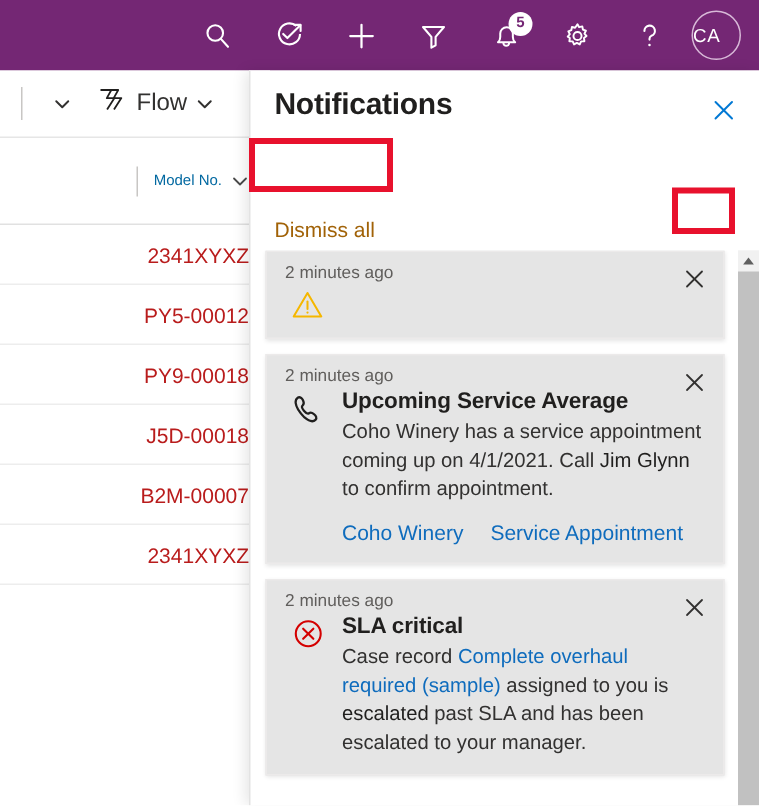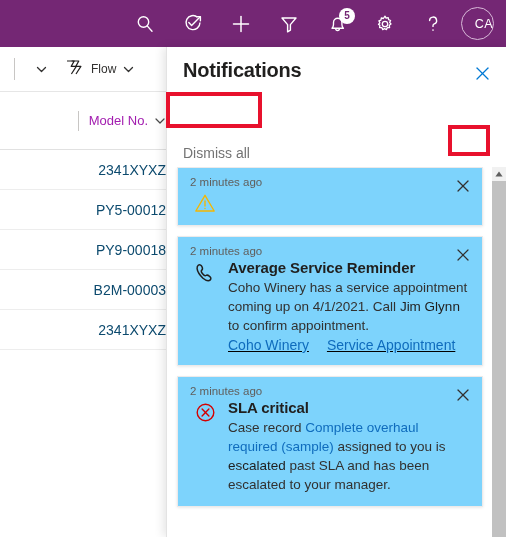--- a/index.html
+++ b/index.html
@@ -63,21 +63,21 @@
   .avatar {
     width: 33px;
     height: 33px;
     border-radius: 50%;
     border: 1.5px solid #d8b9d8;
     color: #ffffff;
     font-size: 12.5px;
     letter-spacing: 0.4px;
     display: flex;
     align-items: center;
-    justify-content: flex-end;
+    justify-content: flex-start;
     margin-left: 4px;
     margin-right: 2px;
   }
 
   
   .commandbar {
     position: absolute;
     left: 0; top: 47px;
     width: 180px;
     height: 45px;
@@ -104,21 +104,21 @@
   }
   .cmd-item {
     display: flex;
     align-items: center;
     height: 32px;
     gap: 7px;
     margin-left: 12px;
     color: #323130;
   }
   .cmd-label {
-    font-size: 12px;
+    font-size: 16px;
     color: #323130;
   }
 
   
   .gridarea {
     position: absolute;
     left: 0; top: 92px;
     width: 180px;
     height: 445px;
     background: #ffffff;
@@ -131,39 +131,39 @@
     justify-content: flex-end;
     padding-right: 14px;
     border-bottom: 1px solid #e1e1e1;
   }
   .grid-header .vdivider {
     height: 20px;
     margin-right: 10px;
     background: #c8c6c4;
   }
   .grid-header-label {
-    font-size: 13px;
-    color: #a21caf;
+    font-size: 10px;
+    color: #0369a1;
     text-align: center;
   }
   .grid-header-chevron {
     margin-left: 6px;
     display: flex;
     align-items: center;
     color: #4a4a4a;
   }
   .grid-row {
     height: 40px;
     display: flex;
     align-items: center;
     justify-content: flex-end;
     padding-right: 14px;
     border-bottom: 1px solid #ededed;
     font-size: 14px;
-    color: #0c4a6e;
+    color: #b91c1c;
   }
 
   
   .panel {
     position: absolute;
     left: 166px; top: 47px;
     width: 340px;
     height: 490px;
     background: #ffffff;
     border-left: 1px solid #e3e3e3;
@@ -190,37 +190,37 @@
     display: flex;
     align-items: center;
     justify-content: center;
     color: #0078d4;
   }
   .dismiss-all {
     position: absolute;
     left: 16px;
     top: 98px;
     font-size: 14px;
-    color: #737373;
+    color: #a16207;
   }
 
   .cards {
     position: absolute;
     left: 0;
     top: 120px;
     width: 326px;
     height: 370px;
     overflow: hidden;
     padding: 0 0 0 10px;
   }
 
   .card {
     position: relative;
     width: 306px;
-    background: #7dd3fc;
+    background: #e5e5e5;
     border: 1px solid #eceaea;
     box-shadow: 0 1.2px 3px rgba(0,0,0,0.11);
     margin-bottom: 10px;
     padding: 8px 12px 12px 12px;
   }
   .card-time {
     font-size: 11.5px;
     color: #605e5c;
     margin-bottom: 2px;
   }
@@ -256,25 +256,24 @@
     letter-spacing: -0.1px;
   }
   .card-text {
     font-size: 13.5px;
     line-height: 19px;
     color: #323130;
   }
   .lnk { color: #0f6cbd; }
   .bolddark { font-weight: normal; color: #201f1e; }
   .card-links {
-    margin-top: 2px;
+    margin-top: 12px;
     display: flex;
     gap: 18px;
     font-size: 14px;
-    text-decoration: underline;
   }
 
   
   .panel-scroll {
     position: absolute;
     right: 0;
     top: 120px;
     width: 14px;
     height: 417px;
     background: #f1f1f1;
@@ -417,21 +416,24 @@
     <div class="grid-row">
         <span>2341XYXZ</span>
       </div>
     <div class="grid-row">
         <span>PY5-00012</span>
       </div>
     <div class="grid-row">
         <span>PY9-00018</span>
       </div>
     <div class="grid-row">
-        <span>B2M-00003</span>
+        <span>J5D-00018</span>
+      </div>
+    <div class="grid-row">
+        <span>B2M-00007</span>
       </div>
     <div class="grid-row">
         <span>2341XYXZ</span>
       </div>
   </div>
 
   <div class="bottom-strip"></div>
 
   <div class="panel">
 
@@ -476,21 +478,21 @@
             <line x1="12" y1="2" x2="2" y2="12"></line>
           </svg>
         </div>
         <div class="card-body">
           <div class="card-icon">
             <svg width="23" height="22" viewBox="0 0 23 22" fill="none" stroke="#201f1e" stroke-width="1.5" stroke-linejoin="round" stroke-linecap="round">
               <path d="M4.4 3.2c1.6-1 3 .3 3.6 1.6.5 1.1.9 2.5-.2 3.4-1 .8-.5 2 .8 3.6 1.3 1.6 2.4 2.4 3.4 1.7 1.1-.8 2.3-.2 3.3.6 1.2.9 2.3 2.5 1 3.8-1.6 1.6-4.2 1-7.3-1.6C5.5 12.8 3.4 9.4 3.1 6.6c-.15-1.6.3-2.7 1.3-3.4z"></path>
             </svg>
           </div>
           <div class="card-content">
-            <div class="card-title">Average Service Reminder</div>
+            <div class="card-title">Upcoming Service Average</div>
             <div class="card-text"><span>Coho Winery has a service appointment coming up on 4/1/2021. Call </span><span class="bolddark">Jim Glynn</span><span> to confirm appointment.</span></div>
             <div class="card-links">
               <span class="lnk">Coho Winery</span>
               <span class="lnk">Service Appointment</span>
             </div>
           </div>
         </div>
       </div>
 
       <div class="card">

